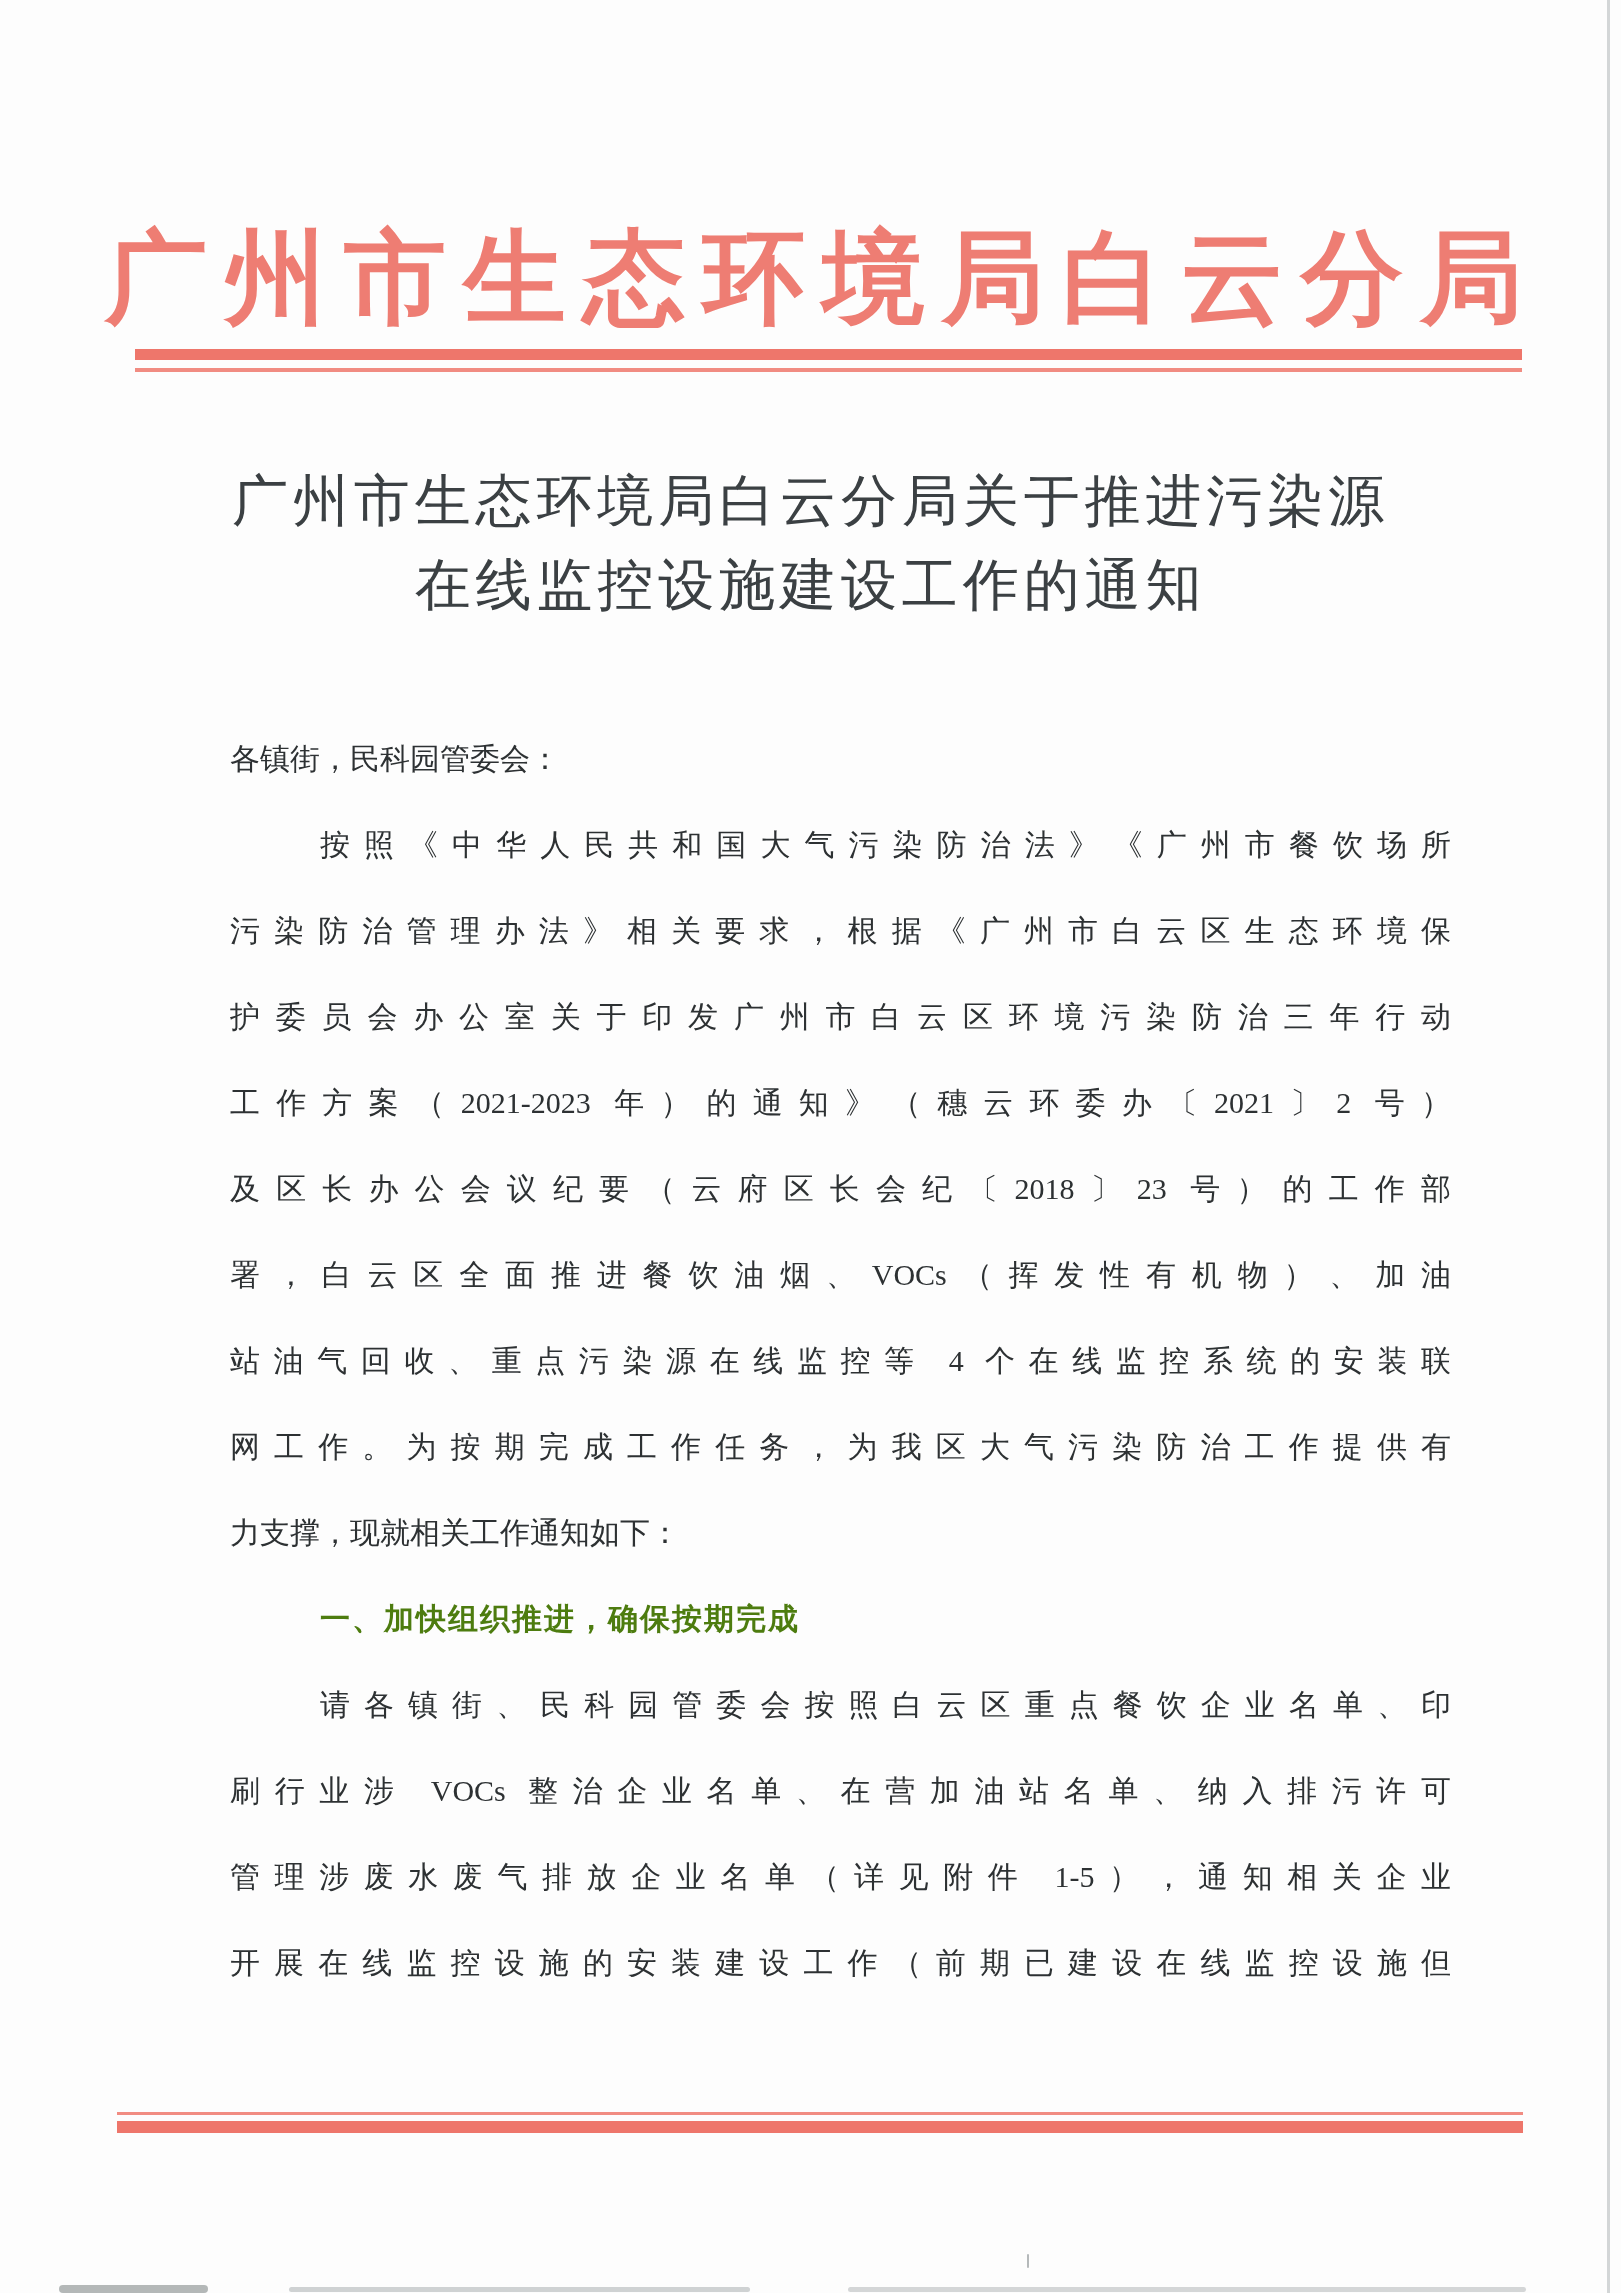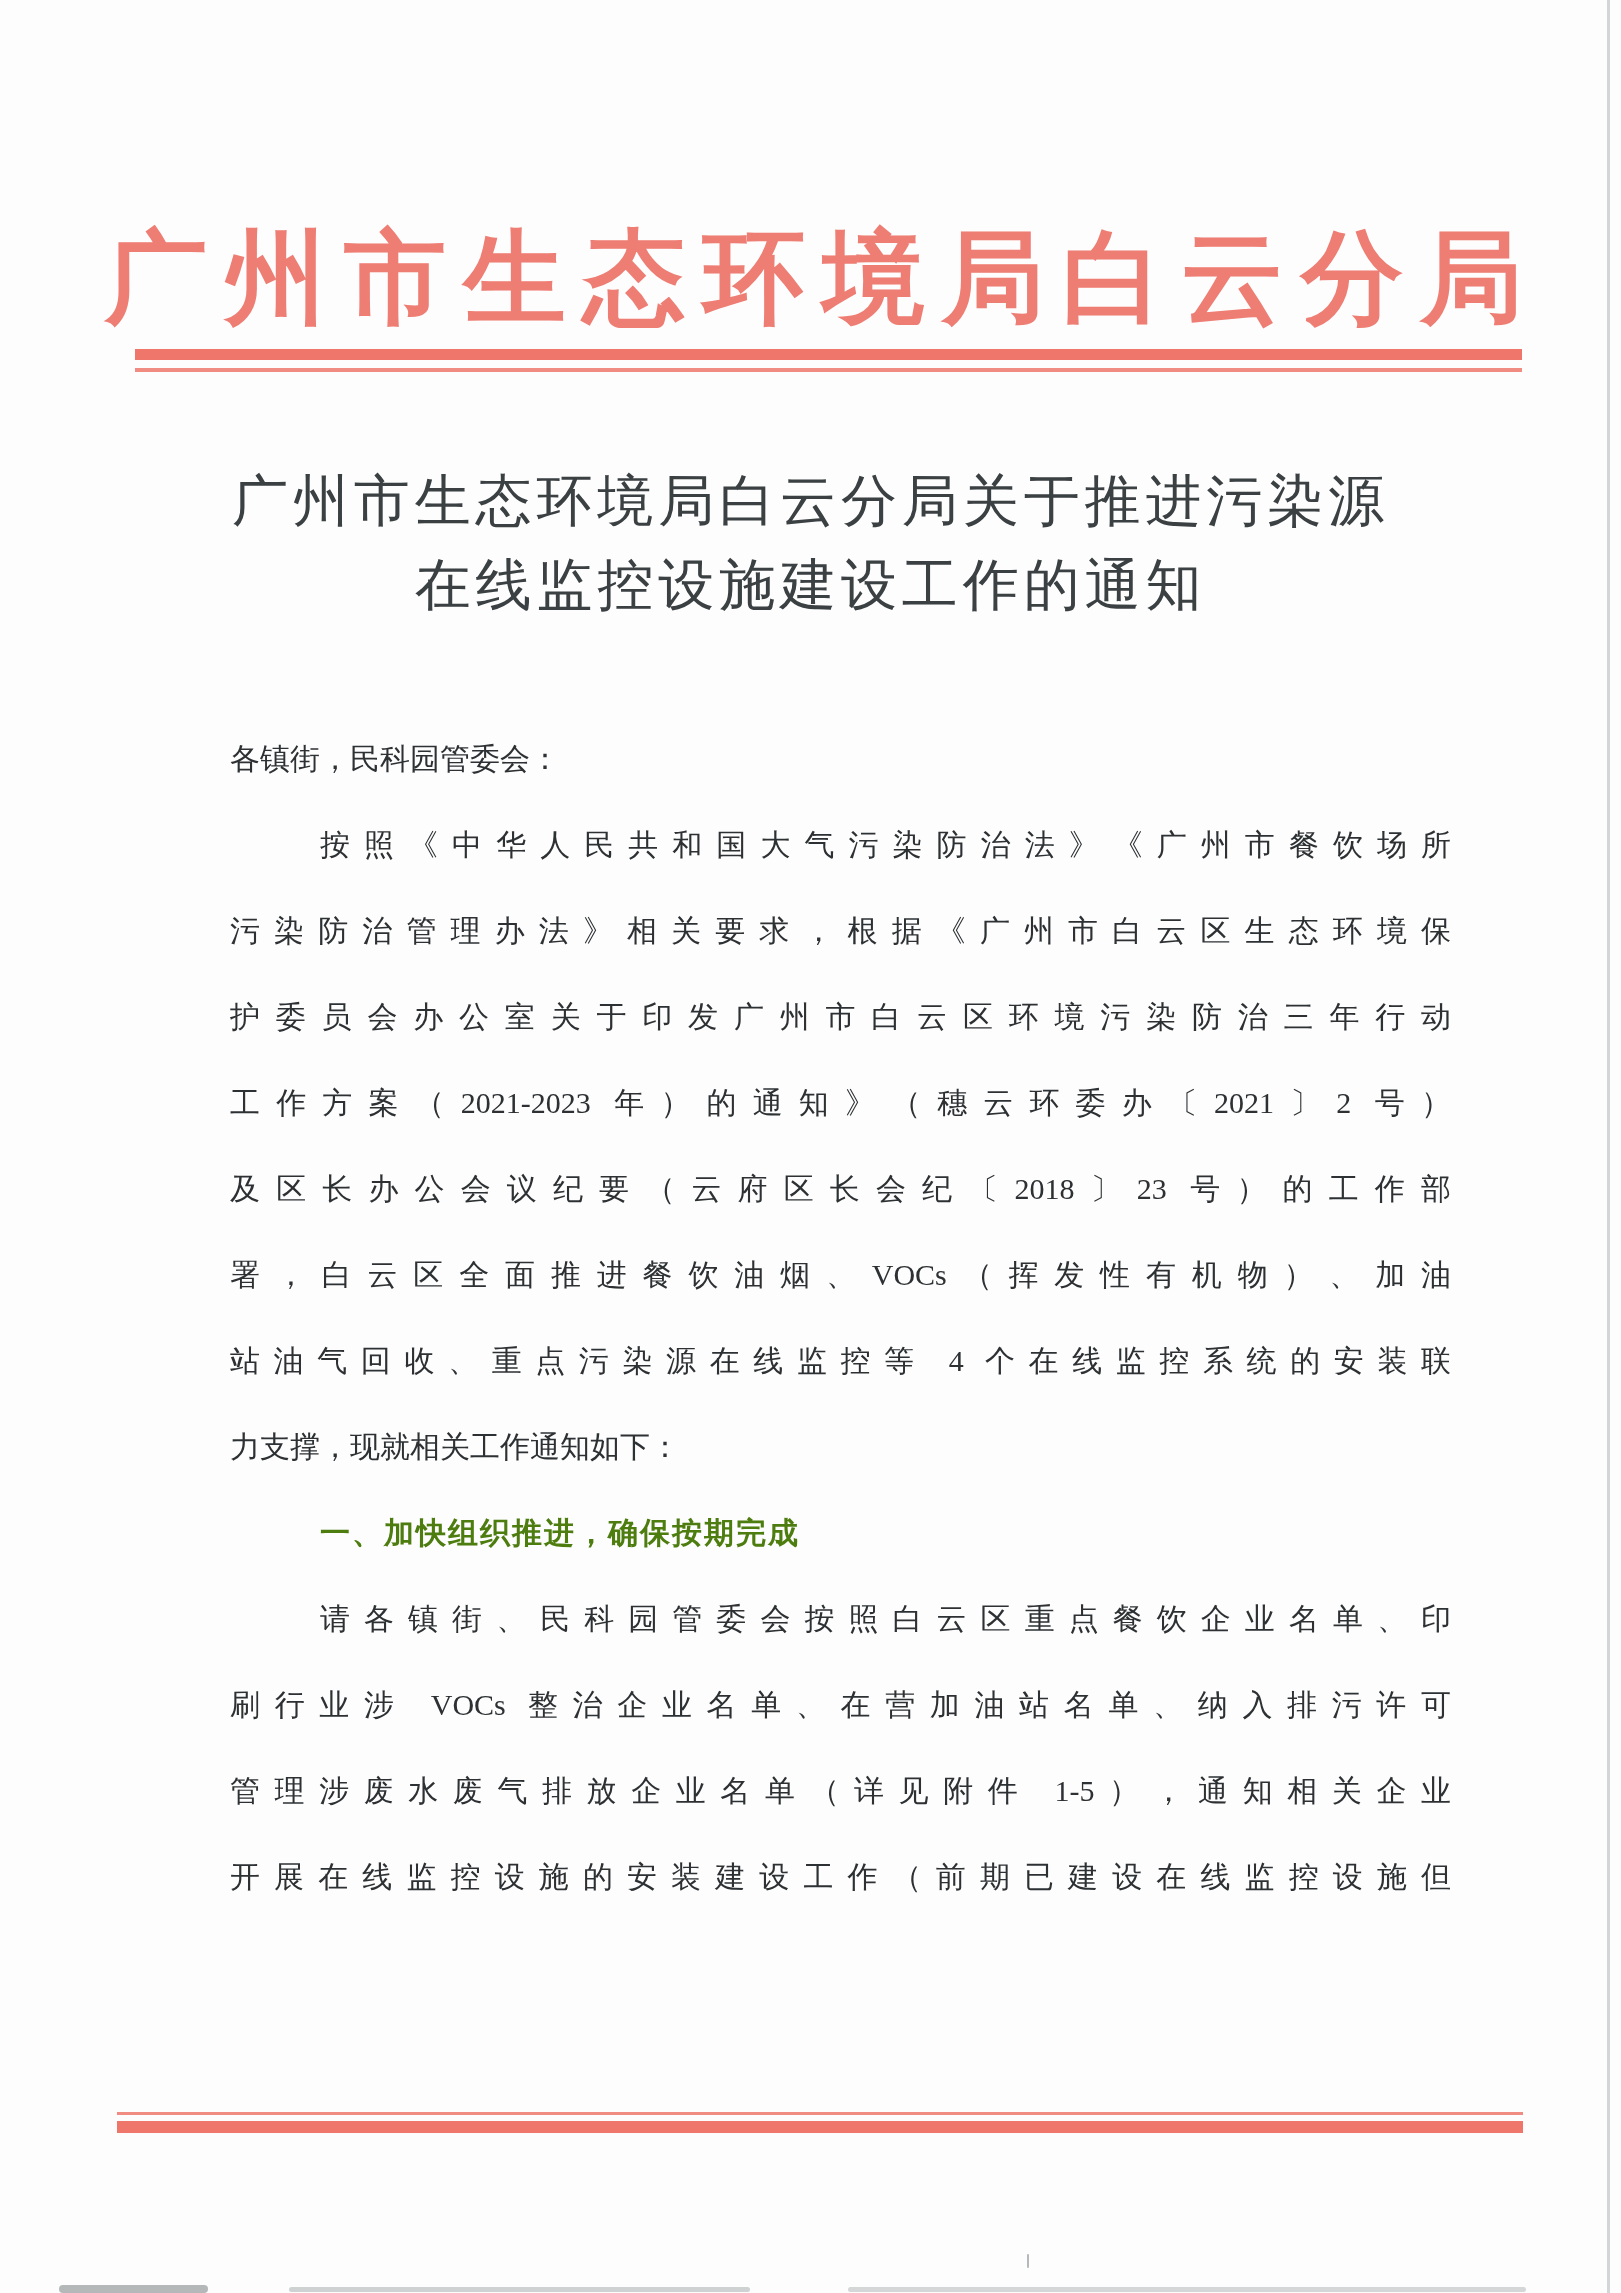--- a/index.html
+++ b/index.html
@@ -100,20 +100,21 @@
 
   <div class="body-block" id="body-lines">
       <div class="doc-line">各镇街，民科园管委会：</div>
       <div class="doc-line fill indent">按照《中华人民共和国大气污染防治法》《广州市餐饮场所</div>
       <div class="doc-line fill">污染防治管理办法》相关要求，根据《广州市白云区生态环境保</div>
       <div class="doc-line fill">护委员会办公室关于印发广州市白云区环境污染防治三年行动</div>
       <div class="doc-line fill">工作方案（2021-2023 年）的通知》（穗云环委办〔2021〕2 号）</div>
       <div class="doc-line fill">及区长办公会议纪要（云府区长会纪〔2018〕23 号）的工作部</div>
       <div class="doc-line fill">署，白云区全面推进餐饮油烟、VOCs（挥发性有机物）、加油</div>
       <div class="doc-line fill">站油气回收、重点污染源在线监控等 4 个在线监控系统的安装联</div>
+      <div class="doc-line fill">网工作。为按期完成工作任务，为我区大气污染防治工作提供有</div>
       <div class="doc-line">力支撑，现就相关工作通知如下：</div>
       <div class="doc-line indent bold">一、加快组织推进，确保按期完成</div>
       <div class="doc-line fill indent">请各镇街、民科园管委会按照白云区重点餐饮企业名单、印</div>
       <div class="doc-line fill">刷行业涉 VOCs 整治企业名单、在营加油站名单、纳入排污许可</div>
       <div class="doc-line fill">管理涉废水废气排放企业名单（详见附件 1-5），通知相关企业</div>
       <div class="doc-line fill">开展在线监控设施的安装建设工作（前期已建设在线监控设施但</div>
     </div>
 
   <div class="rule rule-thin-bottom"></div>
   <div class="rule rule-thick-bottom"></div>

